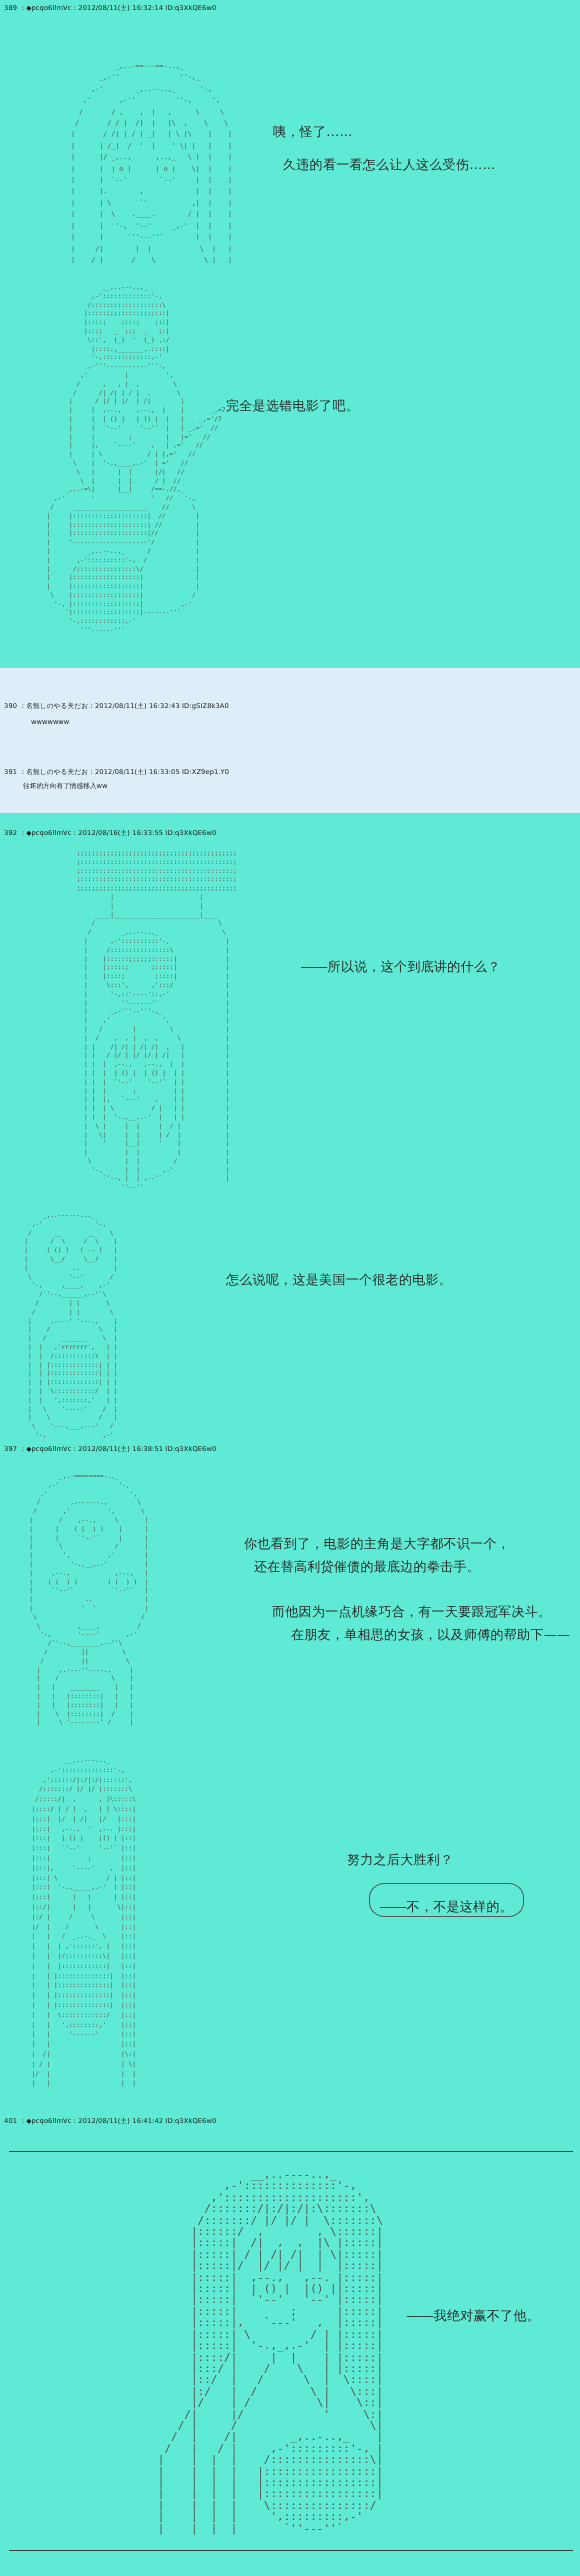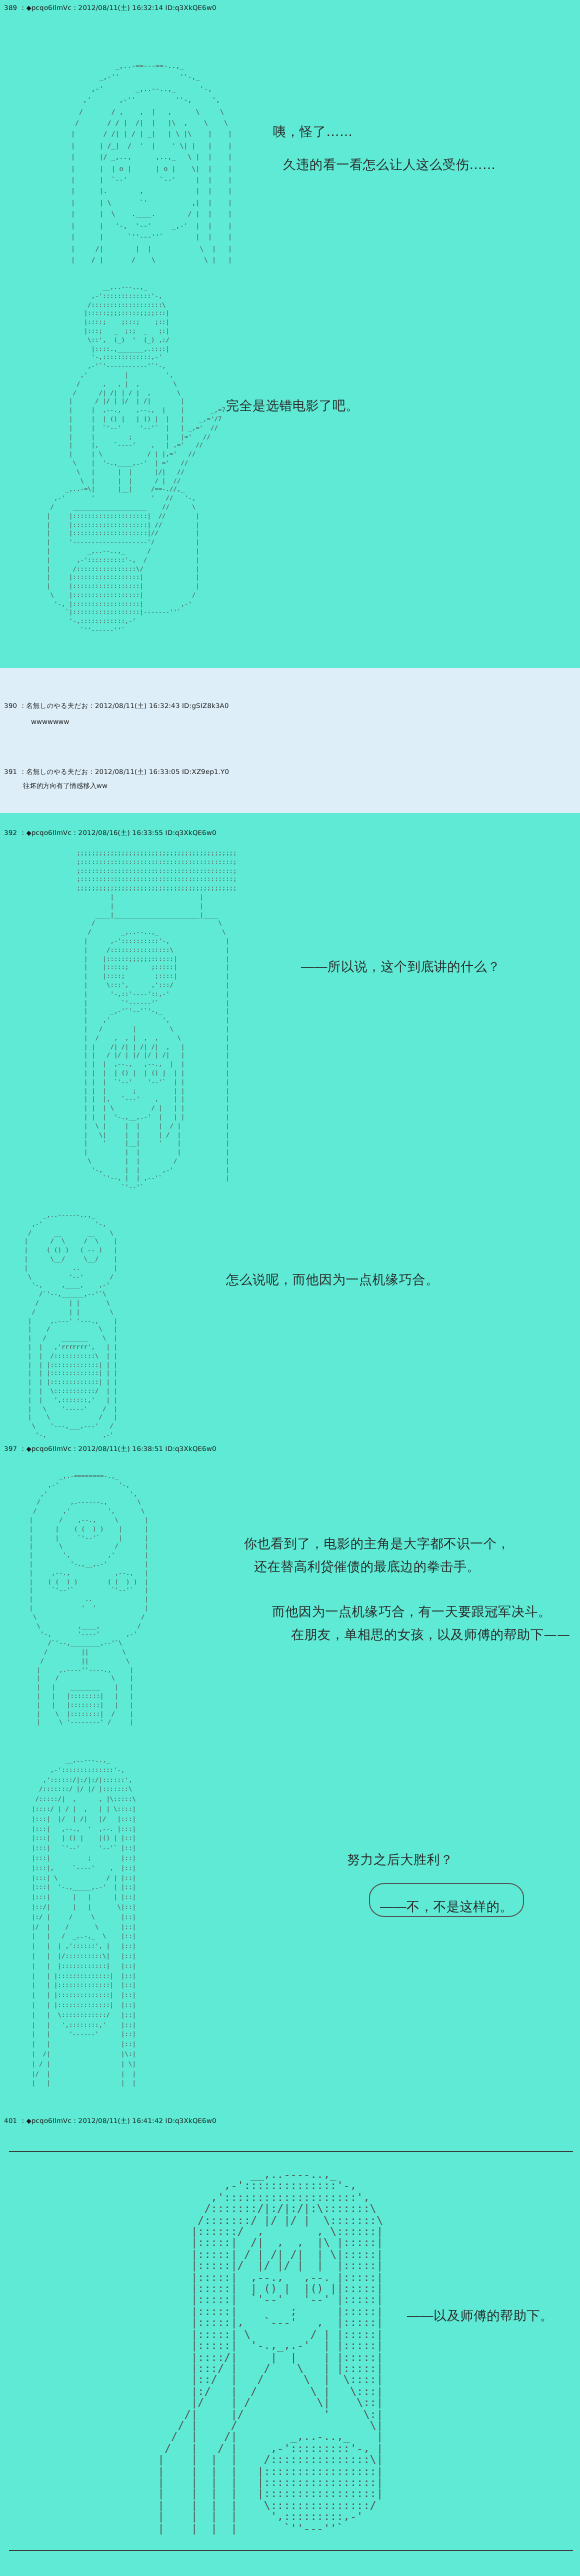--- a/index.html
+++ b/index.html
@@ -151,21 +151,21 @@
     |  |  /:::::::::::\  | |
     |  | |:::::::::::::| | |
     |  | |:::::::::::::| | |
     |  | |:::::::::::::| | |
     |  |  \:::::::::::/  | |
     |  |   ',:::::::,'   | |
     |   \    '-----'    /  |
     |    \             /   |
      \    '---,___,---'   /
       '-,               ,-'</div>
-  <div class="dialog" style="left:226px;top:1271px;">怎么说呢，而他因为一点机缘巧合。</div>
+  <div class="dialog" style="left:226px;top:1271px;">怎么说呢，这是美国一个很老的电影。</div>
 
   <div class="post-header" style="left:4.1px;top:1445px;">397 ：◆pcqo6IlmVc：2012/08/11(土) 16:38:51 ID:q3XkQE6w0</div>
   <div class="aa" style="left:18px;top:1472px;">           _,.-========-.,_
         ,-'                '-,
       ,'                      ',
      /        ,.------.,        \
     /       ,'          ',       \
    |       /    ,--.,     \       |
    |      |    ( (  ) )    |      |
    |      |     `'--'`     |      |
@@ -260,17 +260,17 @@
               / |     /                    \|
              /  |    /|        _,..-..,_    |
             /   |   / |     ,-':::::::::'-, |
            |    |  |  |    /:::::::::::::::\|
            |    |  |  |   |:::::::::::::::::|
            |    |  |  |   |:::::::::::::::::|
            |    |  |  |   |:::::::::::::::::|
            |    |  |  |    \:::::::::::::::/
            |    |  |  |     ',:::::::::,-'
            |    |  |  |       `''---''`</div>
-  <div class="dialog" style="left:407px;top:2307px;">――以及师傅的帮助下。</div>
+  <div class="dialog" style="left:407px;top:2307px;">――我绝对赢不了他。</div>
   <div class="sep" style="left:9.3px;top:2550px;width:564px;"></div>
 
 </div>
 
 
 </body></html>

